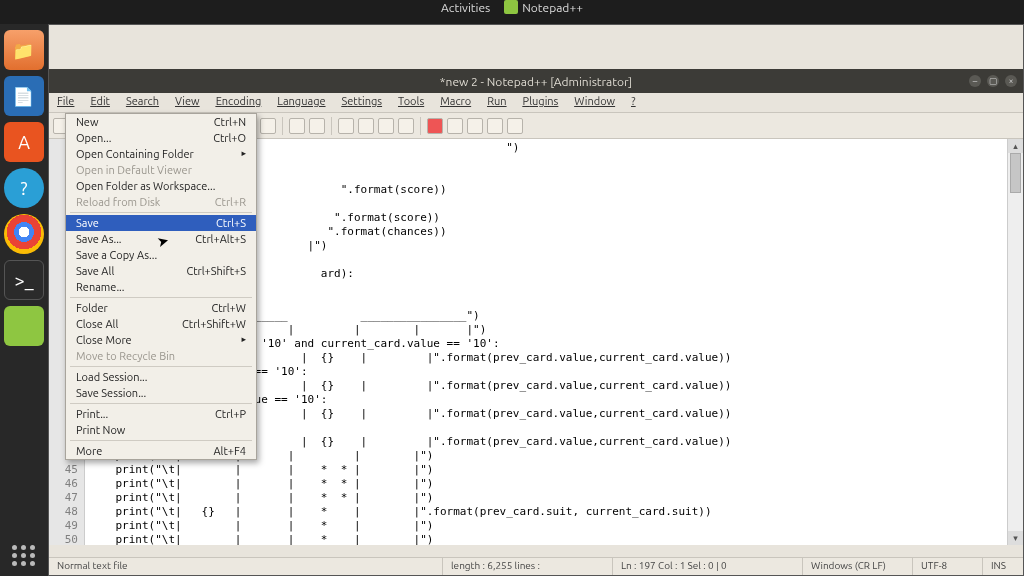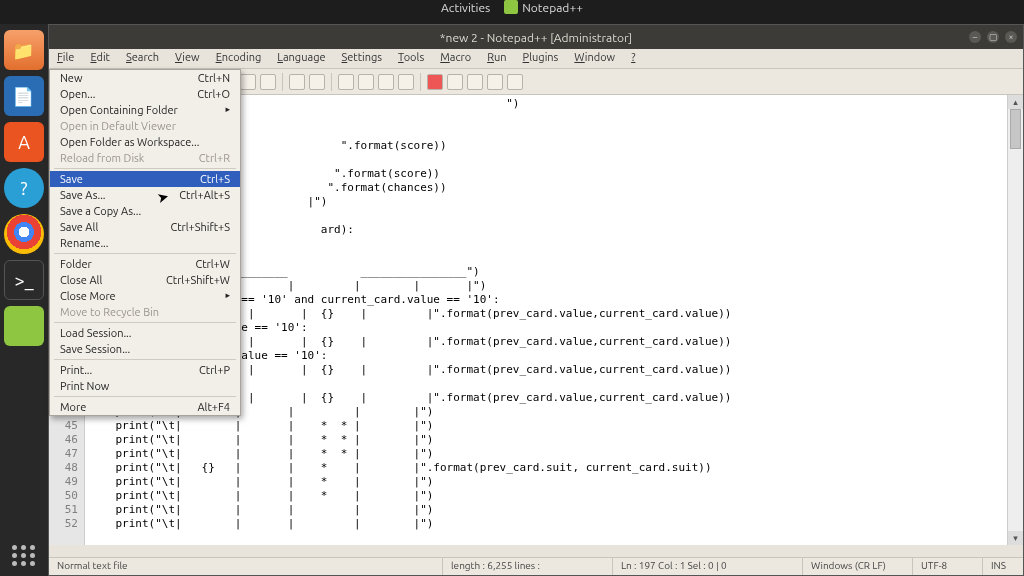--- a/index.html
+++ b/index.html
@@ -21,42 +21,42 @@
 .li-sw{background:#e95420;}
 .li-help{background:#2a9fd6;border-radius:50%;}
 .li-chrome{background:radial-gradient(circle at 50% 45%,#fff 0 18%,#4285f4 18% 34%,#ea4335 34% 58%,#fbbc05 58% 78%,#34a853 78% 100%);border-radius:50%;}
 .li-term{background:#2b2b2b;border:1px solid #555;}
 .li-npp{background:#8ec641;}
 .launch-dots{margin-top:auto;margin-bottom:10px;color:#bbb;display:grid;grid-template-columns:repeat(3,6px);gap:3px;}
 .launch-dots span{width:5px;height:5px;background:#bbb;border-radius:50%;}
 
 
 .win { position:absolute; left:48px; top:24px; width:976px; height:552px; display:flex; flex-direction:column; background:#e8e4dc; border:1px solid #555; }
-.titlebar { height:24px; background:#3c3b37; color:#dfdbd2; display:flex; align-items:center; justify-content:center; font-size:12px; position:relative; }
+.titlebar { height:24px; background:#3c3b37; color:#dfdbd2; display:flex; align-items:center; justify-content:center; font-size:12px; position:relative;margin-top:44px; }
 .titlebar .winbtns{position:absolute;right:6px;display:flex;gap:6px;}
 .titlebar .winbtns span{width:12px;height:12px;border-radius:50%;background:#5a5954;display:inline-flex;align-items:center;justify-content:center;font-size:9px;color:#ccc;}
 .winbtns .cls{background:#e55b3c;color:#3a1607;}
 .menubar { height:20px; background:#e8e4dc; display:flex; font-size:11px; color:#333; border-bottom:1px solid #c9c5bd;}
 .menubar .mi{padding:2px 8px; cursor:default;}
 .menubar .mi u{text-decoration:underline;}
 .toolbar{height:26px;background:#ece8e0;border-bottom:1px solid #c9c5bd;display:flex;align-items:center;gap:4px;padding:0 4px;}
 .tb{width:16px;height:16px;border:1px solid #b7b3ab;background:#f5f1e9;border-radius:2px;}
 .tb-sep{width:1px;height:18px;background:#c9c5bd;margin:0 2px;}
 
 
 .editor{flex:1;display:flex;background:#fff;position:relative;overflow:hidden;}
 .gutter{width:36px;background:#e6e6e6;color:#808080;font:11px/14px "DejaVu Sans Mono",monospace;text-align:right;padding:2px 6px 0 0;border-right:1px solid #ccc;}
 .code{flex:1;font:11px/14px "DejaVu Sans Mono",monospace;color:#000;padding:2px 0 0 4px;white-space:pre;}
 .scroll{width:16px;background:#eee;border-left:1px solid #ccc;position:relative;}
 .scroll .up,.scroll .dn{height:14px;background:#ddd;display:flex;align-items:center;justify-content:center;font-size:9px;color:#555;}
 .scroll .dn{position:absolute;bottom:0;width:100%;}
 .scroll .thumb{position:absolute;top:14px;left:2px;right:2px;height:40px;background:#c6c6c6;border:1px solid #aaa;}
 
 
-.dropdown{position:absolute;left:0;top:20px;width:192px;background:#f2efe8;border:1px solid #a8a49c;box-shadow:2px 3px 6px rgba(0,0,0,.35);font-size:11px;color:#222;z-index:10;}
+.dropdown{position:absolute;left:16px;top:20px;width:192px;background:#f2efe8;border:1px solid #a8a49c;box-shadow:2px 3px 6px rgba(0,0,0,.35);font-size:11px;color:#222;z-index:10;}
 .dropdown .dm{display:flex;justify-content:space-between;padding:2px 10px;white-space:nowrap;}
 .dropdown .dm.sel{background:#2f5ebd;color:#fff;}
 .dropdown .dm.dis{color:#9a968e;}
 .dropdown .sep{height:1px;background:#cfcbc3;margin:2px 4px;}
 .dropdown .arrow{font-size:9px;}
 
 .cursor-arrow{position:absolute;left:108px;top:140px;z-index:20;font-size:14px;color:#000;transform:rotate(-15deg);}
 
 
 .status{height:18px;background:#ece8e0;border-top:1px solid #c9c5bd;display:flex;font-size:10px;color:#444;margin-top:12px;}
@@ -106,21 +106,21 @@
 <div class="win">
   <div class="titlebar">
     <span>*new 2 - Notepad++ [Administrator]</span>
     <div class="winbtns">
       <span>–</span>
       <span>▢</span>
       <span class="cls">×</span>
     </div>
   </div>
 
-  <div class="menubar" style="position:relative;">
+  <div class="menubar" style="position:relative;text-decoration:underline;">
 
     <span class="mi"><u>F</u>ile</span>
       <span class="mi"><u>E</u>dit</span>
       <span class="mi"><u>S</u>earch</span>
       <span class="mi"><u>V</u>iew</span>
       <span class="mi"><u>E</u>ncoding</span>
       <span class="mi"><u>L</u>anguage</span>
       <span class="mi"><u>S</u>ettings</span>
       <span class="mi"><u>T</u>ools</span>
       <span class="mi"><u>M</u>acro</span>

